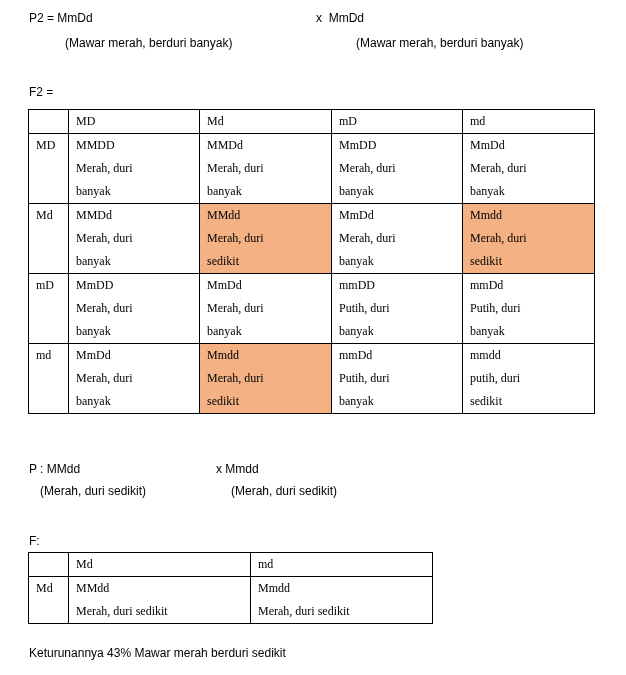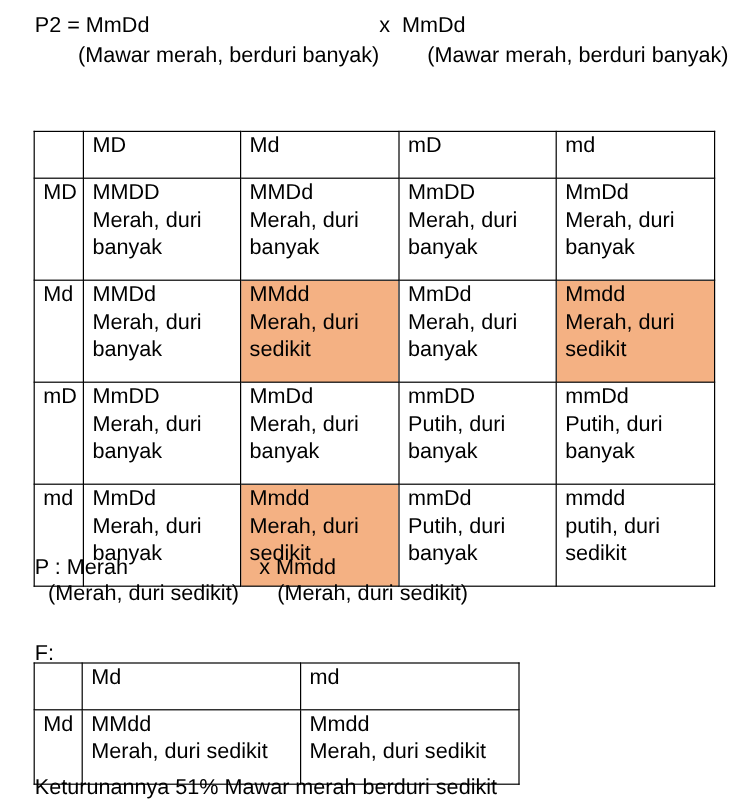--- a/index.html
+++ b/index.html
@@ -6,21 +6,21 @@
     margin: 0;
     padding: 0;
     background: var(--bg, #ffffff);
   }
   .page {
     position: relative;
     width: 626px;
     height: 675px;
     background: var(--bg, #ffffff);
     font-family: "Liberation Sans", "DejaVu Sans", sans-serif;
-    font-size: 18px;
+    font-size: 12px;
     color: var(--fg, #000000);
     overflow: hidden;
   }
   .line {
     position: absolute;
     left: 0;
     width: 626px;
     height: 25px;
     white-space: pre;
   }
@@ -30,42 +30,46 @@
     white-space: pre;
   }
   table.punnett {
     position: absolute;
     border-collapse: collapse;
     table-layout: fixed;
   }
   table.punnett td {
     border: 1.5px solid var(--border, #000000);
     vertical-align: top;
-    padding: 0 5px 15px 7px;
+    padding: 0 5px 0 7px;
     line-height: 23px;
     white-space: pre-line;
     overflow: hidden;
+    font-family: Liberation Serif, serif;
   }
   tr.head-row { height: 24px; }
   tr.data-row { height: 70px; }
   tr.data-row-small { height: 45px; }
   td.hl { background: var(--hl, #f4b183); }
 </style>
 </head>
 <body>
 
 <div class="page">
 
   <div class="line" style="top:11px">
     <span class="seg" style="left:29px">P2 = MmDd</span>
     <span class="seg" style="left:316px">x  MmDd</span>
   </div>
   <div class="line" style="top:36px">
     <span class="seg" style="left:65px">(Mawar merah, berduri banyak)</span>
     <span class="seg" style="left:356px">(Mawar merah, berduri banyak)</span>
+  </div>
+  <div class="line" style="top:85px">
+    <span class="seg" style="left:29px">F2 =</span>
   </div>
 
   <table class="punnett" style="top:109px;left:28px">
     <colgroup>
       <col style="width:40px">
         <col style="width:131px">
         <col style="width:132px">
         <col style="width:131px">
         <col style="width:132px">
     </colgroup>
@@ -134,21 +138,21 @@
 Putih, duri
 banyak</td>
         <td>mmdd
 putih, duri
 sedikit</td>
       </tr>
     </tbody>
   </table>
 
   <div class="line" style="top:462px">
-    <span class="seg" style="left:29px">P : Merah</span>
+    <span class="seg" style="left:29px">P : MMdd</span>
     <span class="seg" style="left:216px">x Mmdd</span>
   </div>
   <div class="line" style="top:484px">
     <span class="seg" style="left:40px">(Merah, duri sedikit)</span>
     <span class="seg" style="left:231px">(Merah, duri sedikit)</span>
   </div>
   <div class="line" style="top:534px">
     <span class="seg" style="left:29px">F:</span>
   </div>
 
@@ -168,16 +172,16 @@
         <td>Md</td>
         <td>MMdd
 Merah, duri sedikit</td>
         <td>Mmdd
 Merah, duri sedikit</td>
       </tr>
     </tbody>
   </table>
 
   <div class="line" style="top:646px">
-    <span class="seg" style="left:29px">Keturunannya 51% Mawar merah berduri sedikit</span>
+    <span class="seg" style="left:29px">Keturunannya 43% Mawar merah berduri sedikit</span>
   </div>
 
 </div>
 
 </body></html>

